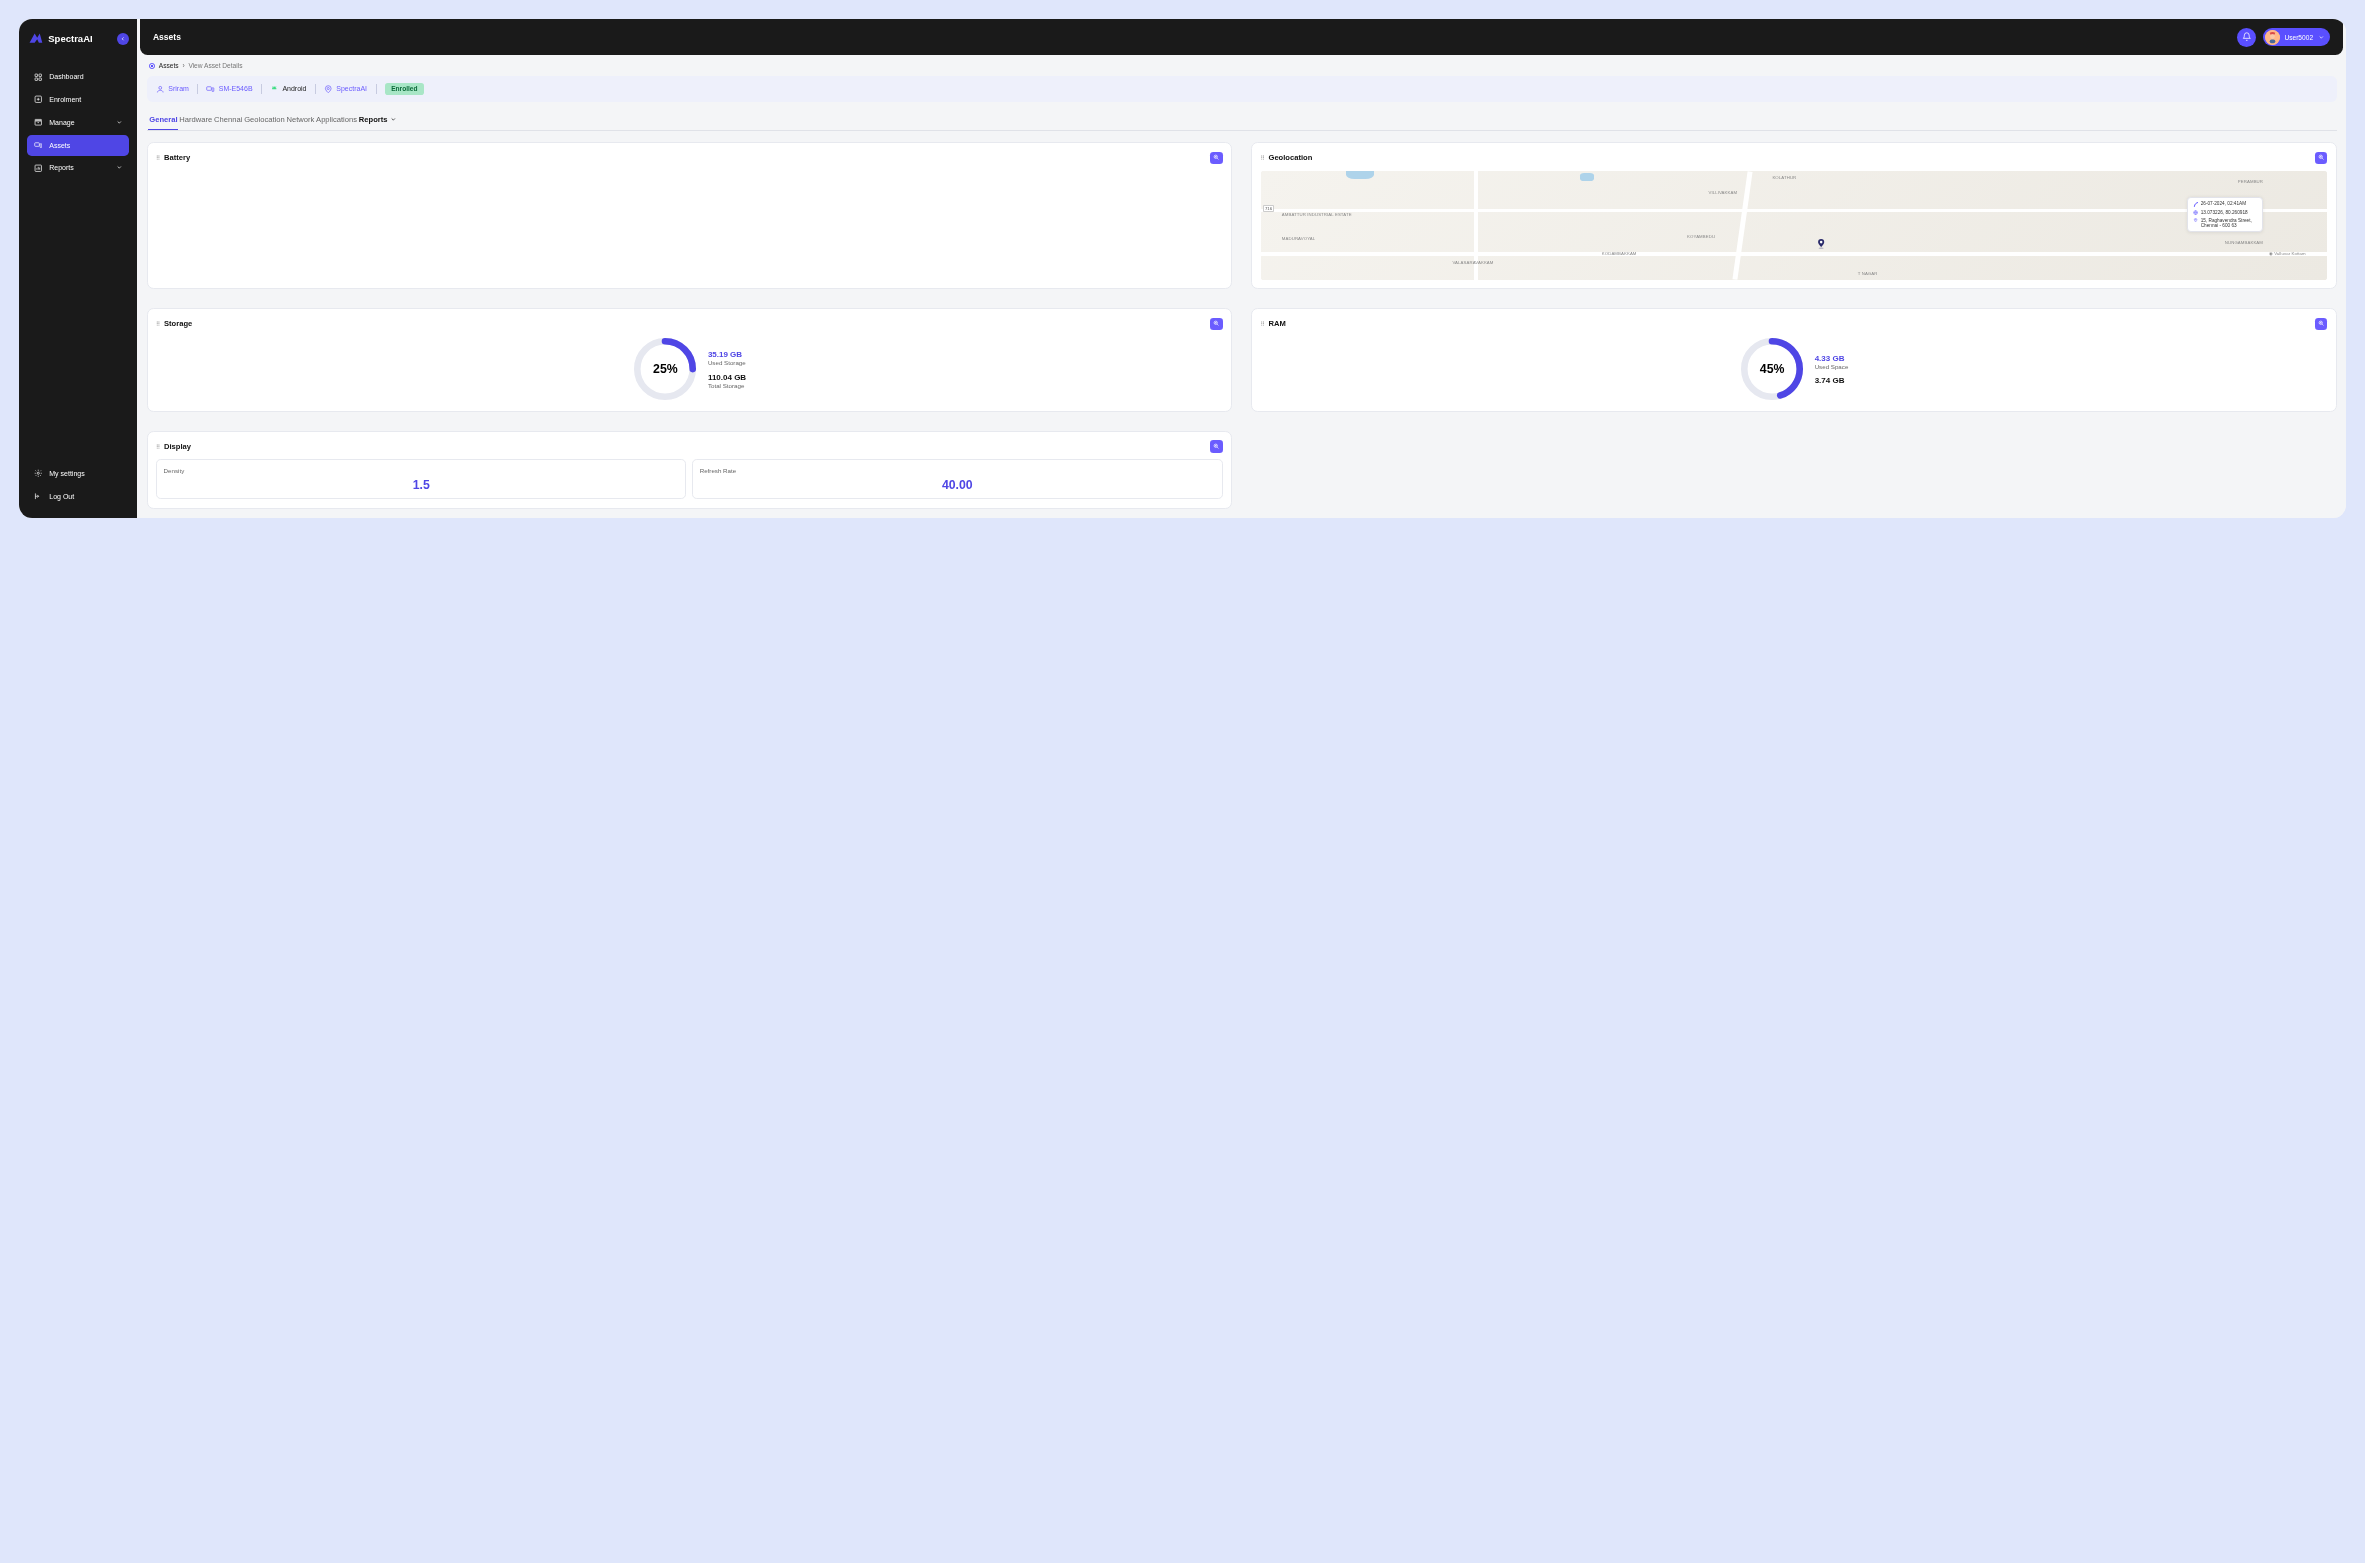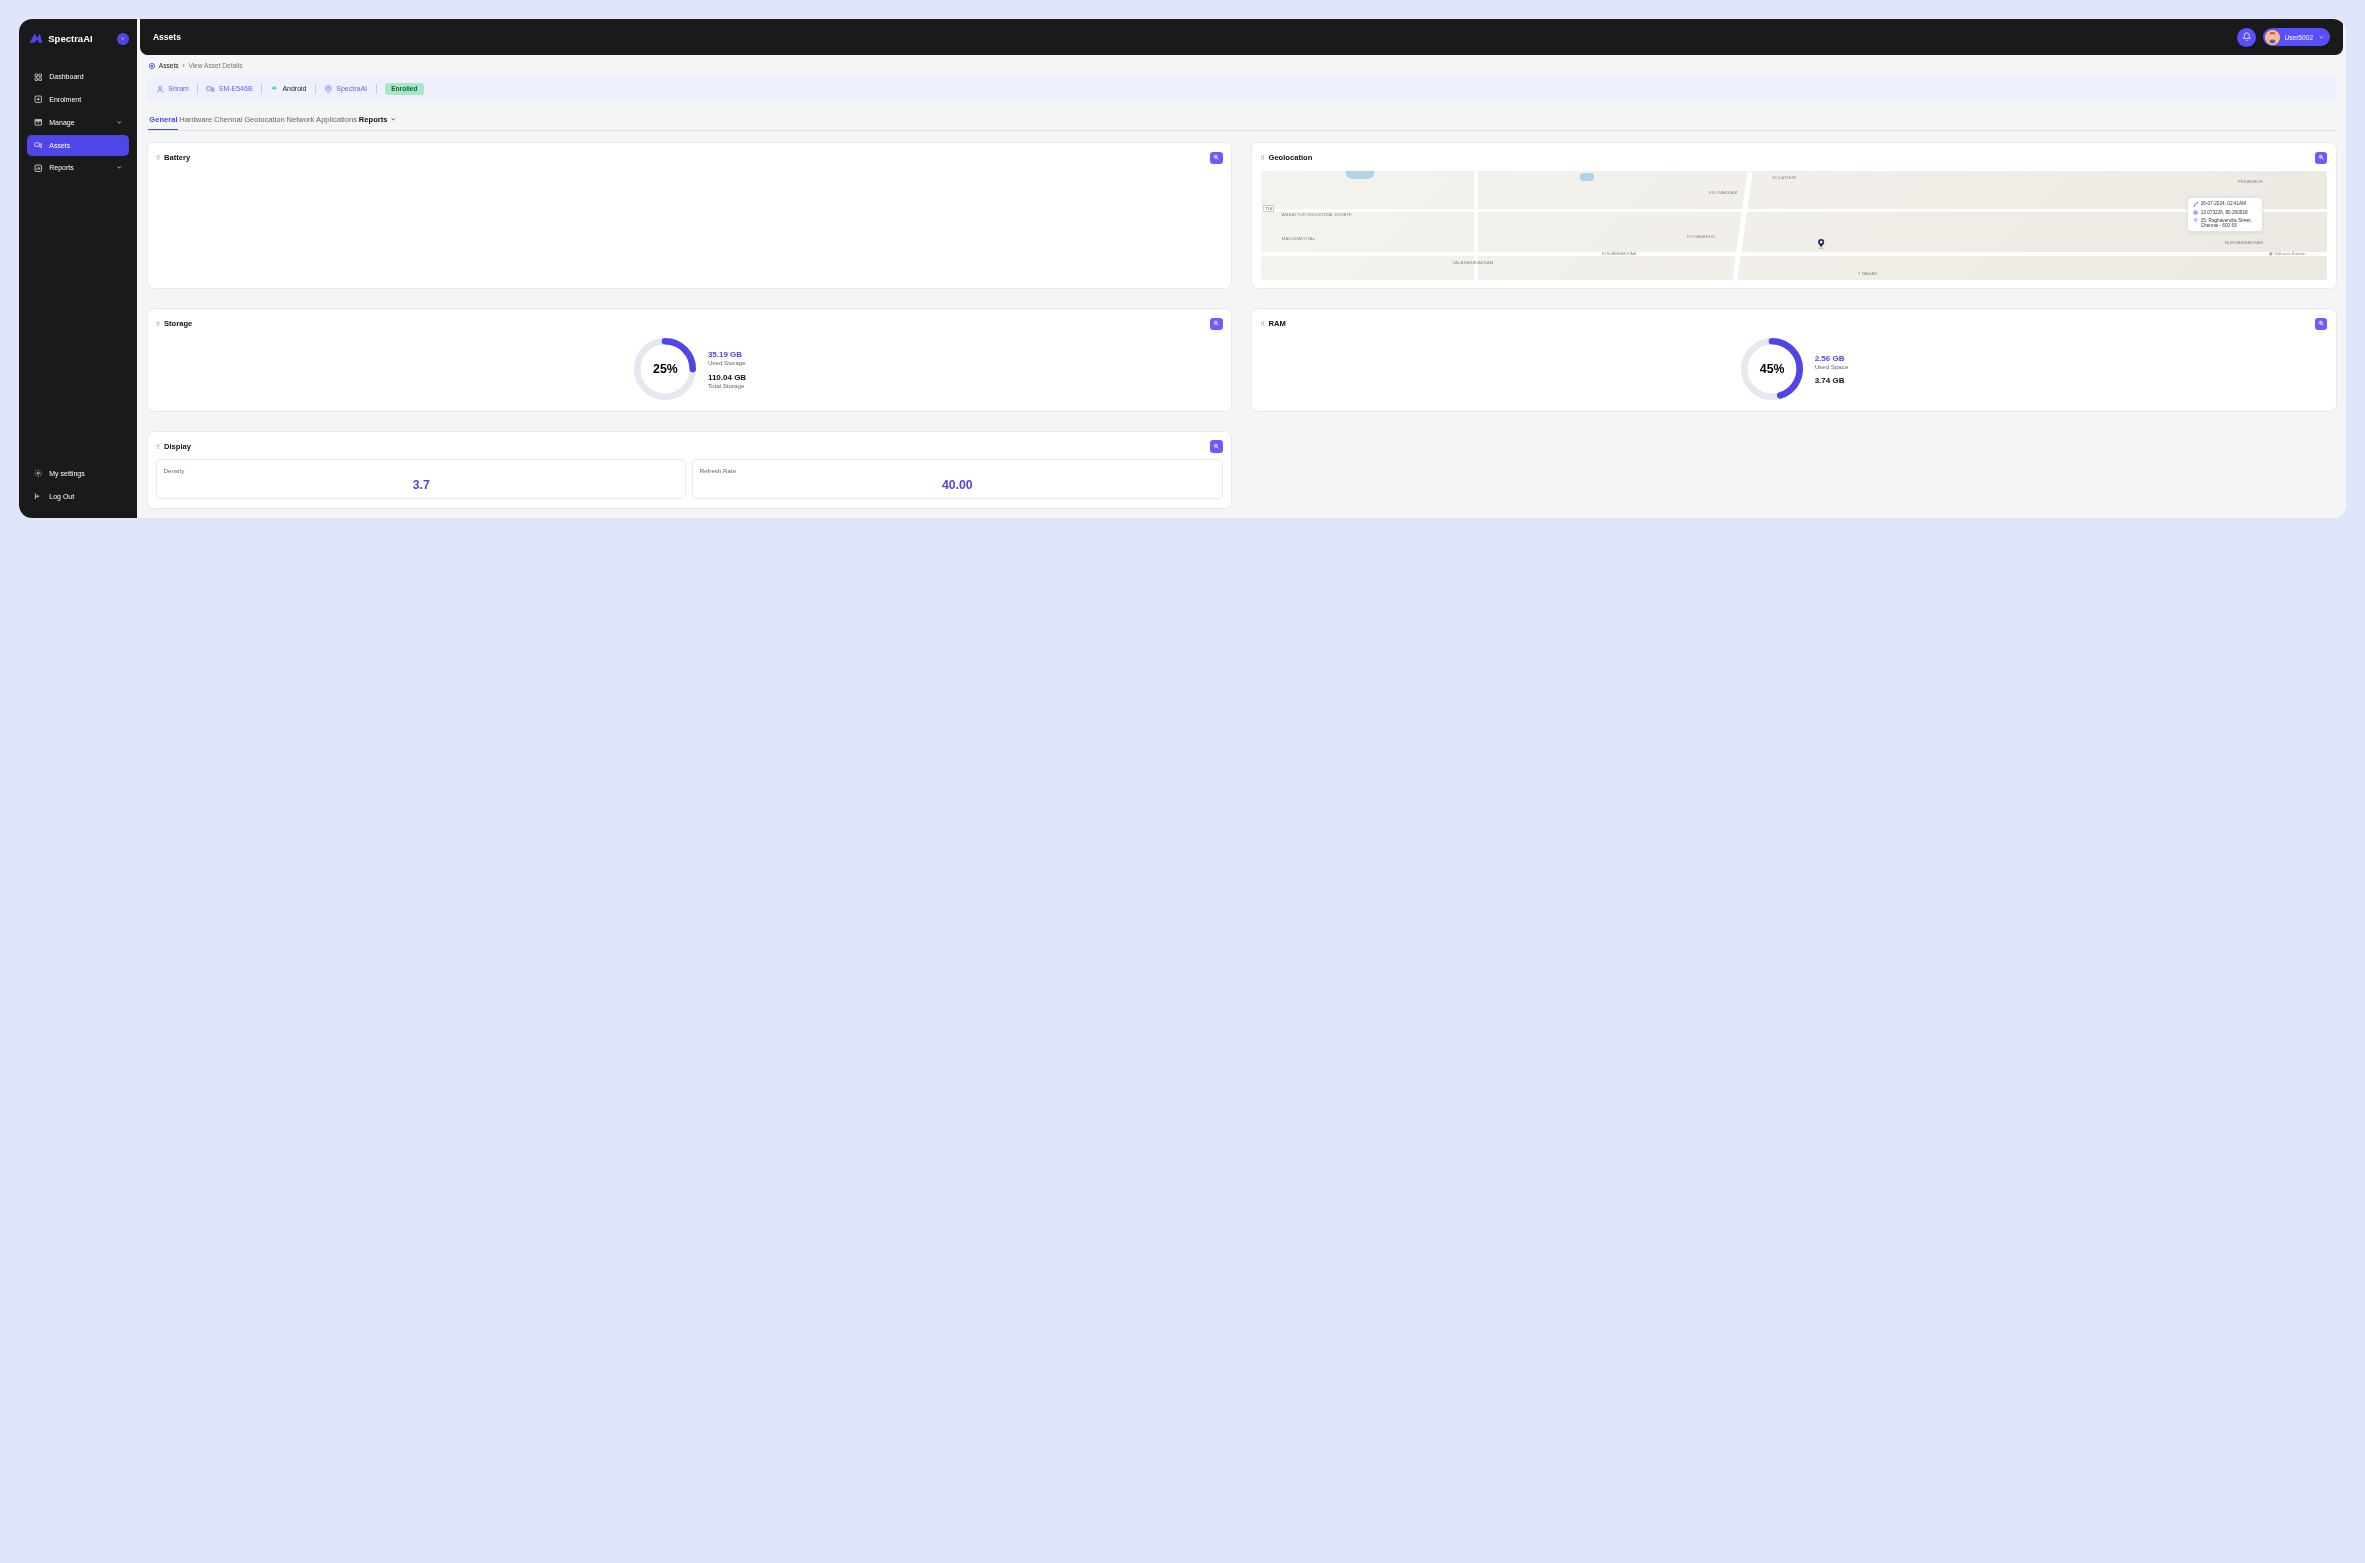--- a/index.html
+++ b/index.html
@@ -384,21 +384,21 @@
               <svg viewBox="0 0 100 100">
                   <circle cx="50" cy="50" r="42" fill="none" stroke="#e6e8f0" stroke-width="10"></circle>
                   <circle cx="50" cy="50" r="42" fill="none" stroke="#4f46e5" stroke-width="10" stroke-dasharray="264" stroke-dashoffset="145" stroke-linecap="round"></circle>
                 </svg>
               <div class="gauge-center">
                   <div class="gauge-big">45%</div>
                 </div>
             </div>
             <div class="metric-col">
               <div>
-                <div class="metric-val">2.56 GB</div>
+                <div class="metric-val">4.33 GB</div>
                 <div class="metric-lbl">Used Space</div>
               </div>
               <div>
                 <div class="metric-val dark">3.74 GB</div>
               </div>
             </div>
           </div>
         </div>
 
         <div class="card">
@@ -408,21 +408,21 @@
             <span class="zoom-btn">
                 <svg width="6.6" height="6.6" viewBox="0 0 24 24" fill="none" stroke="#fff" stroke-width="2.5">
                   <circle cx="10" cy="10" r="6"></circle>
                   <path d="M10 7v6M7 10h6M15 15l5 5"></path>
                 </svg>
               </span>
           </div>
           <div class="display-grid">
             <div class="display-cell">
               <div class="display-cell-lbl">Density</div>
-              <div class="display-cell-val">3.7</div>
+              <div class="display-cell-val">1.5</div>
             </div>
             <div class="display-cell">
               <div class="display-cell-lbl">Refresh Rate</div>
               <div class="display-cell-val">40.00</div>
             </div>
           </div>
         </div>
       </div>
     </div>
   </main>

